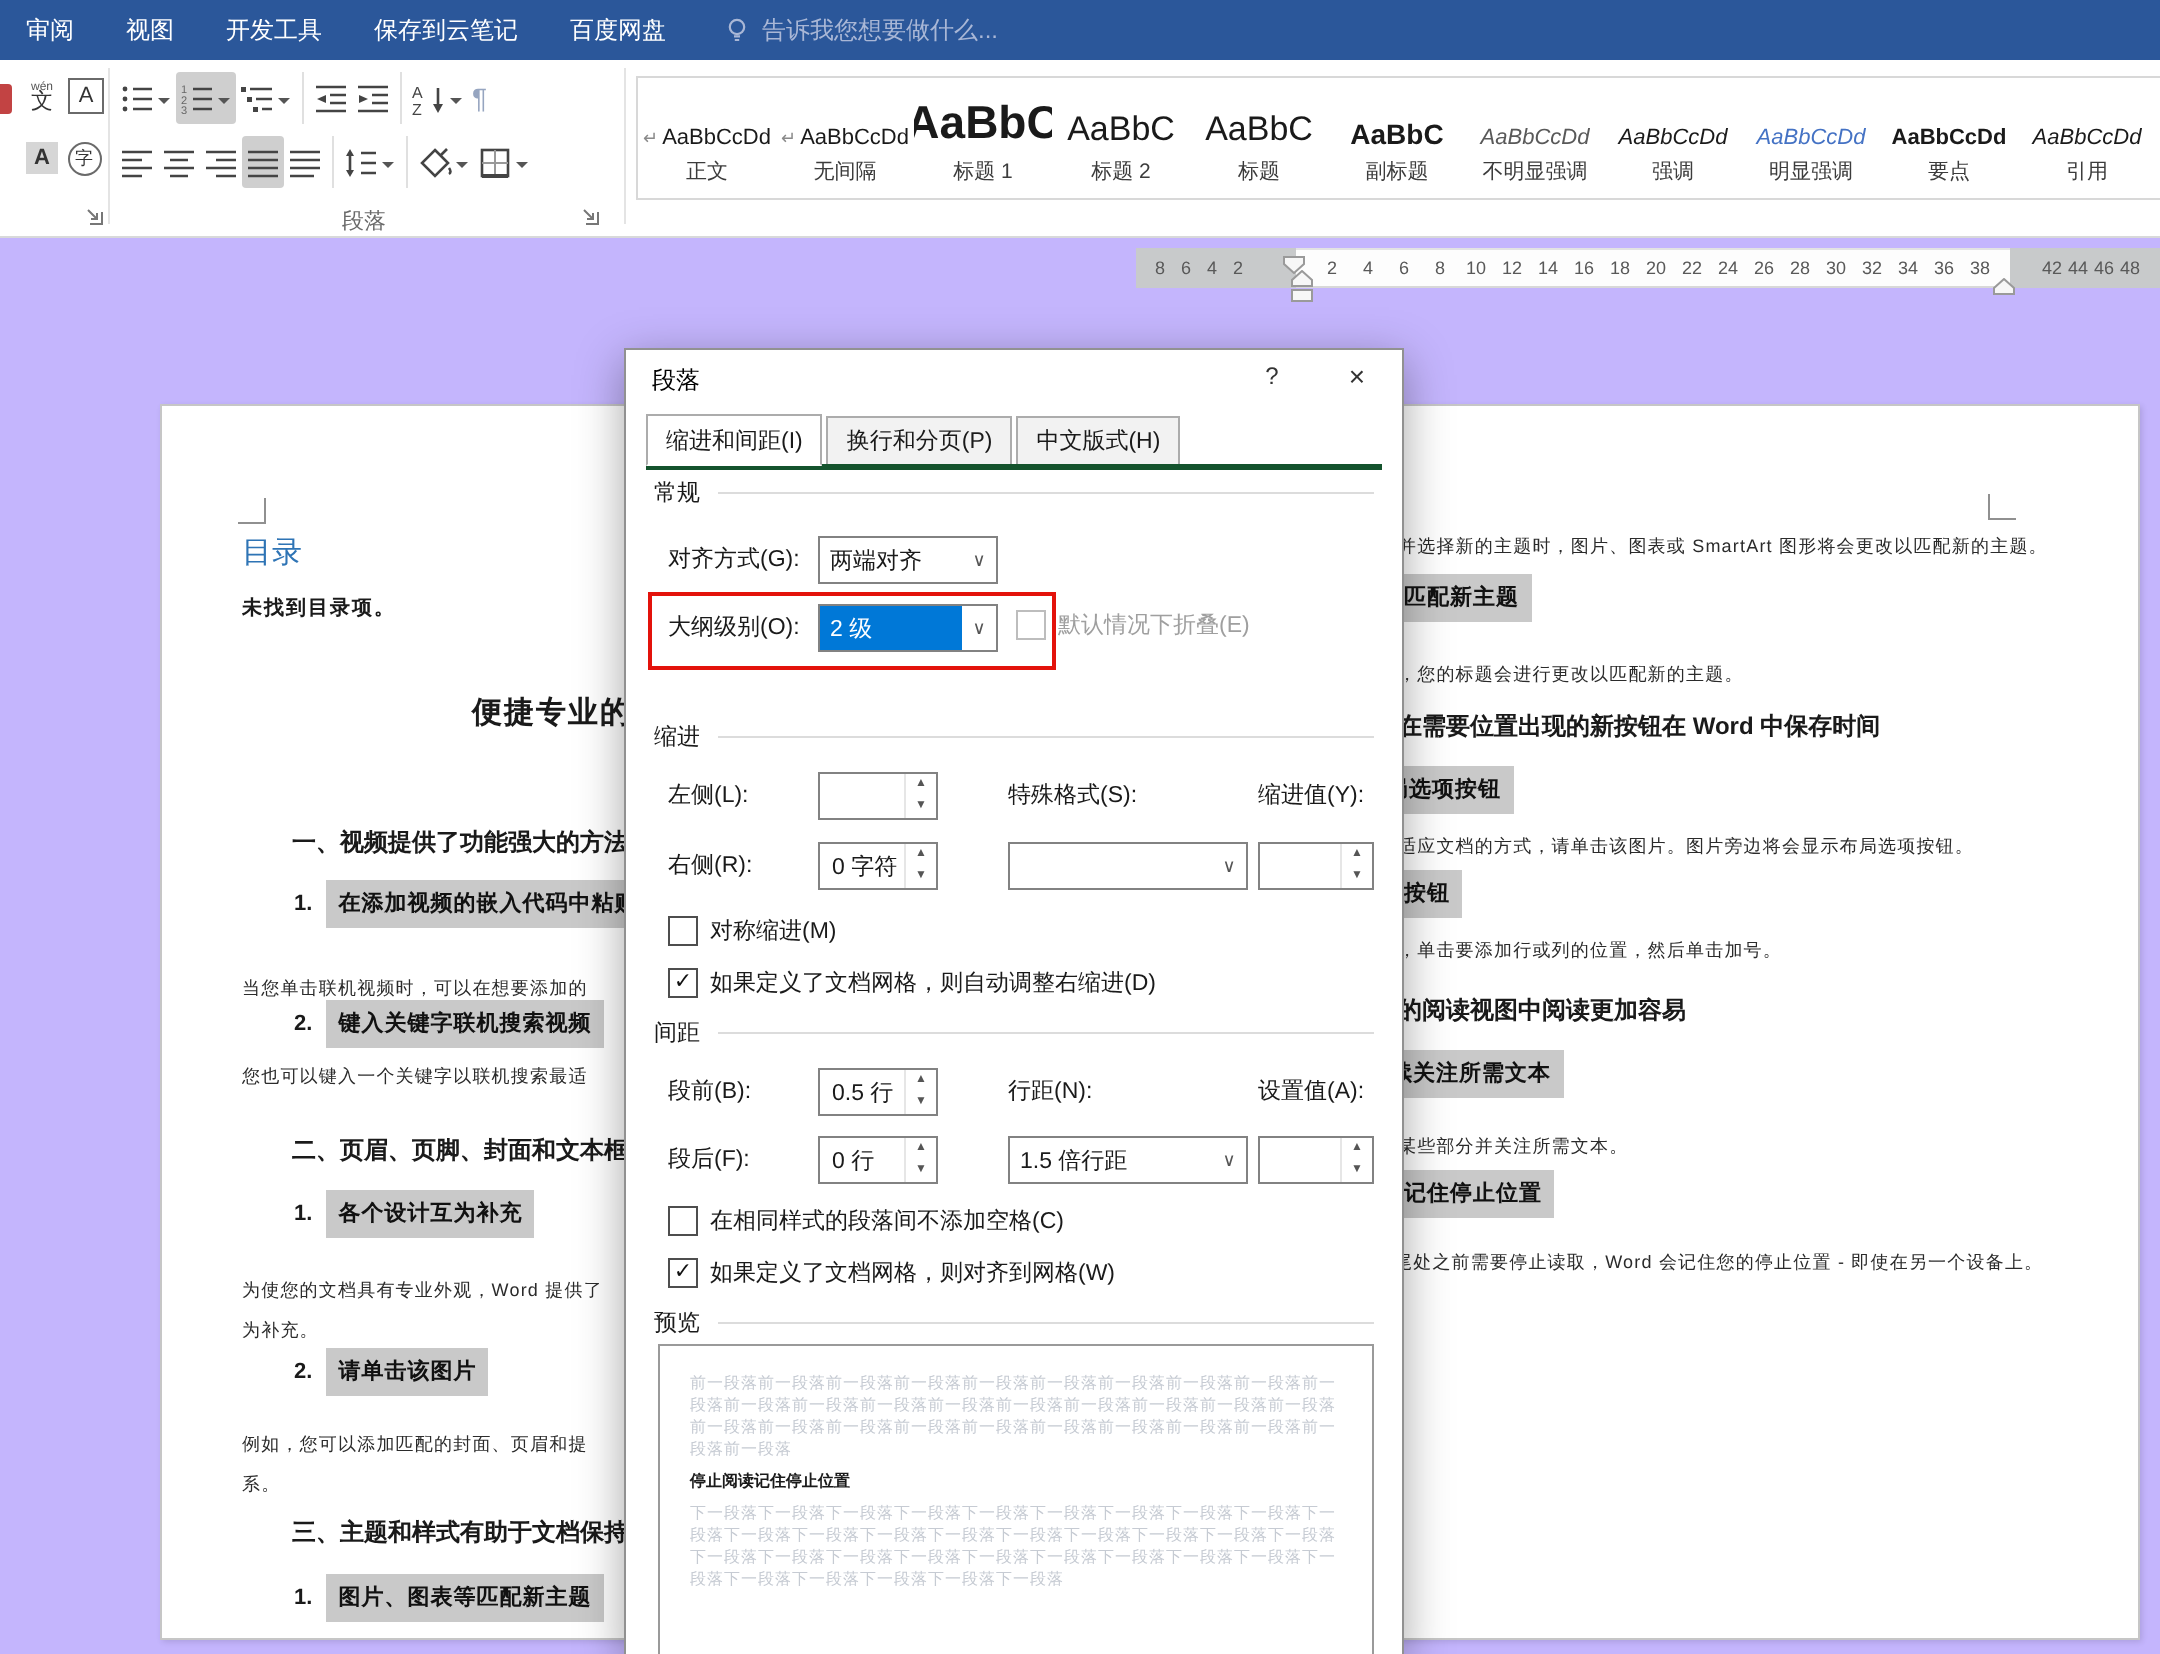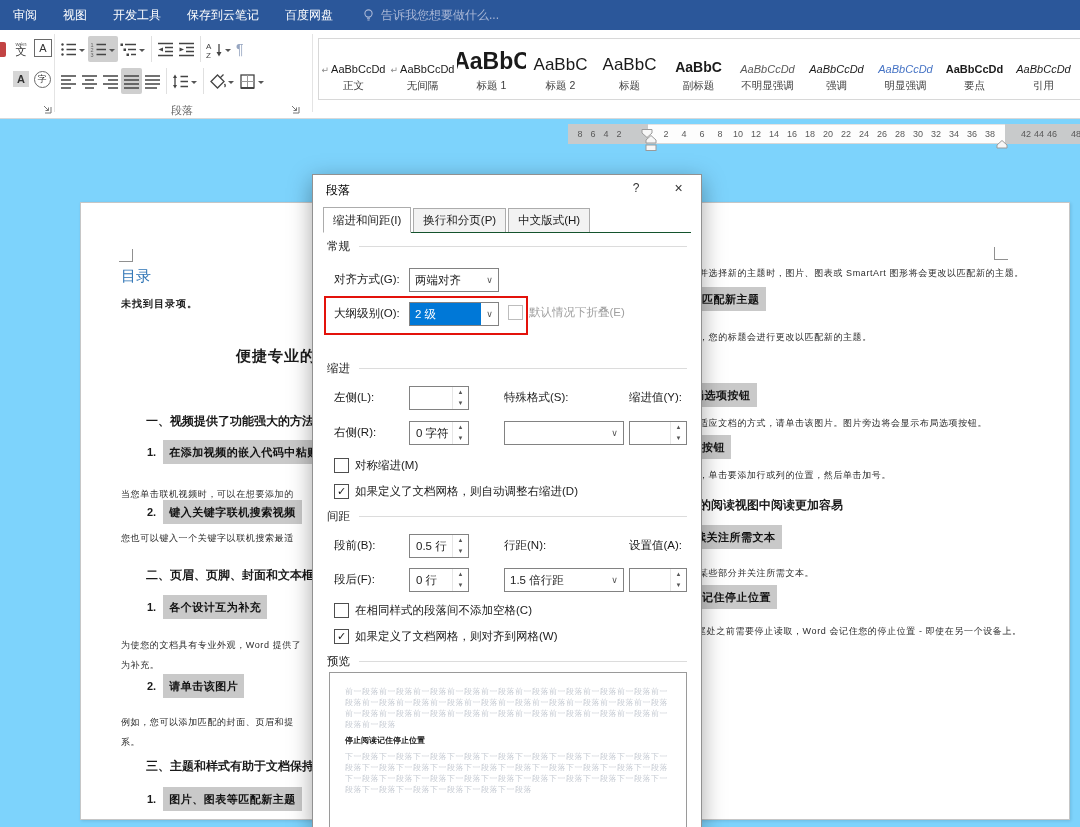--- a/index.html
+++ b/index.html
@@ -1,16 +1,16 @@
 <!DOCTYPE html>
 <html><head>
 <meta charset="utf-8">
 <style>
   html,body{margin:0;padding:0}
-  #app{position:relative;width:1080px;height:827px;background:#7dd3fc;overflow:hidden;
+  #app{position:relative;width:1080px;height:827px;background:#c4b5fd;overflow:hidden;
        font-family:"Liberation Sans","DejaVu Sans",sans-serif;color:#1a1a1a}
 
   
   #menubar{position:absolute;left:0;top:0;right:0;height:30px;background:#2B579A;display:flex;align-items:center}
   .menu-item{color:#fff;font-size:12px;padding:0 13px;line-height:30px;cursor:default}
   #tellme{display:flex;align-items:center;margin-left:16px;color:#A9B7D6;font-size:12px;gap:6px}
 
   
   #ribbon{position:absolute;left:0;top:30px;right:0;height:88px;background:#fff;border-bottom:1px solid #D8D9DA}
   .gsep{position:absolute;top:4px;height:78px;width:1px;background:#E4E4E4}
@@ -67,21 +67,21 @@
   .dl .num{font-weight:bold;font-size:11px;margin-right:7px}
   .dl .hl{background:#C9C9C9;font-weight:bold;font-size:11px;letter-spacing:.5px;padding:6px 6px;color:#111}
 
   
   #dlg{position:absolute;left:312px;top:174px;width:388px;height:653px;background:#fff;border:1px solid #919191;
        box-shadow:0 6px 22px rgba(0,0,0,.35);z-index:10;overflow:hidden}
   .dtitle{position:absolute;left:13px;top:7px;font-size:12px;color:#000}
   .dbtn{position:absolute;top:0;height:27px;text-align:center;line-height:27px;color:#333;cursor:pointer}
   #dhelp{right:45px;width:40px;font-size:12px}
   #dclose{right:0;width:45px;font-size:14px}
-  #dtabs{position:absolute;left:10px;top:33px;right:10px;display:flex;border-bottom:1px solid #14532d;height:24px}
+  #dtabs{position:absolute;left:10px;top:33px;right:10px;display:flex;border-bottom:3px solid #14532d;height:24px}
   .tab{font-size:11.5px;padding:4px 9px;border:1px solid #ACACAC;border-bottom:none;margin-right:2px;background:#F2F2F2;cursor:pointer}
   .tab.active{background:#fff;position:relative;top:1px;padding-top:5px;margin-top:-2px;border-bottom:1px solid #fff}
   .sect{position:absolute;left:14px;font-size:11.5px;color:#1a1a1a}
   .sectline{position:absolute;height:1px;background:#DCDCDC;right:14px}
   .dlbl{position:absolute;font-size:11.5px;color:#1a1a1a;white-space:nowrap}
   .combo{position:absolute;height:22px;border:1px solid #828282;background:#fff;display:flex;box-sizing:content-box;cursor:pointer}
   .combo .cval{flex:1;font-size:11.5px;padding:4px 0 0 5px;white-space:nowrap;overflow:hidden}
   .combo .carr{width:17px;display:flex;align-items:center;justify-content:center;color:#555;font-size:9px}
   .combo.focus .cval{background:#0078D7;color:#fff}
   .spin{position:absolute;height:22px;border:1px solid #828282;background:#fff;display:flex;cursor:text}
@@ -368,21 +368,21 @@
       <span class="rnum" style="left: 314px;">26</span>
       <span class="rnum" style="left: 332px;">28</span>
       <span class="rnum" style="left: 350px;">30</span>
       <span class="rnum" style="left: 368px;">32</span>
       <span class="rnum" style="left: 386px;">34</span>
       <span class="rnum" style="left: 404px;">36</span>
       <span class="rnum" style="left: 422px;">38</span>
       <span class="rnum" style="left: 458px;">42</span>
       <span class="rnum" style="left: 471px;">44</span>
       <span class="rnum" style="left: 484px;">46</span>
-      <span class="rnum" style="left: 508px;">48</span>
+      <span class="rnum" style="left: 497px;">48</span>
     </div>
 
   <div id="page">
     <div id="c-tl" class="corner"></div>
     <div id="c-tr" class="corner"></div>
     <div id="doc-left">
         <div class="dl toc-title" style="top: 64px; left: 0px;">目录</div>
         <div class="dl toc-body" style="top: 94px; left: 0px;">未找到目录项。</div>
         <div class="dl title" style="top: 144px; left: 115px;">便捷专业的文</div>
         <div class="dl h" style="top: 210px; left: 25px;">一、视频提供了功能强大的方法</div>
@@ -397,20 +397,21 @@
         <div class="dl " style="top: 473px; left: 26px;"><span class="num">2.</span><span class="hl">请单击该图片</span></div>
         <div class="dl body" style="top: 513px; left: 0px;">例如，您可以添加匹配的封面、页眉和提</div>
         <div class="dl body" style="top: 533px; left: 0px;">系。</div>
         <div class="dl h" style="top: 555px; left: 25px;">三、主题和样式有助于文档保持</div>
         <div class="dl " style="top: 586px; left: 26px;"><span class="num">1.</span><span class="hl">图片、图表等匹配新主题</span></div>
       </div>
     <div id="doc-right">
         <div class="dl body" style="top: 64px; left: -2px;">并选择新的主题时，图片、图表或 SmartArt 图形将会更改以匹配新的主题。</div>
         <div class="dl " style="top: 86px; left: -5px;"><span class="hl">匹配新主题</span></div>
         <div class="dl body" style="top: 128px; left: -2px;">，您的标题会进行更改以匹配新的主题。</div>
+        <div class="dl h" style="top: 152px; left: -2px;">在需要位置出现的新按钮在 Word 中保存时间</div>
         <div class="dl " style="top: 182px; left: -14px;"><span class="hl">局选项按钮</span></div>
         <div class="dl body" style="top: 214px; left: -2px;">适应文档的方式，请单击该图片。图片旁边将会显示布局选项按钮。</div>
         <div class="dl " style="top: 234px; left: -5px;"><span class="hl">按钮</span></div>
         <div class="dl body" style="top: 266px; left: -2px;">，单击要添加行或列的位置，然后单击加号。</div>
         <div class="dl h" style="top: 294px; left: -2px;">的阅读视图中阅读更加容易</div>
         <div class="dl " style="top: 324px; left: -12px;"><span class="hl">续关注所需文本</span></div>
         <div class="dl body" style="top: 364px; left: -2px;">某些部分并关注所需文本。</div>
         <div class="dl " style="top: 384px; left: -5px;"><span class="hl">记住停止位置</span></div>
         <div class="dl body" style="top: 422px; left: -4px;">尾处之前需要停止读取，Word 会记住您的停止位置 - 即使在另一个设备上。</div>
       </div>

